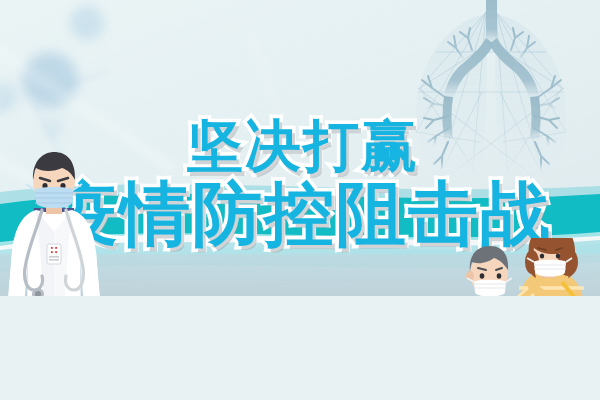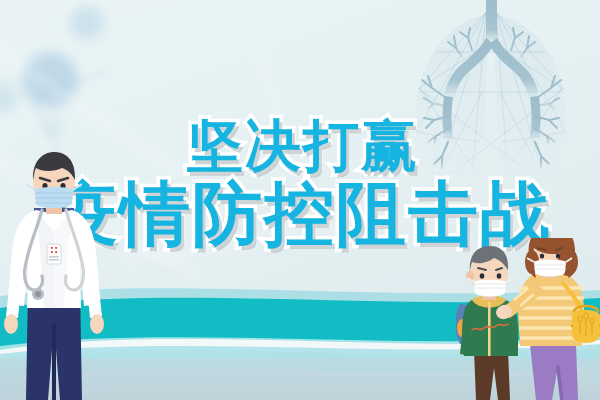--- a/index.html
+++ b/index.html
@@ -3,21 +3,21 @@
 <meta charset="utf-8">
 <title>COVID Prevention Poster</title>
 <style>
   html,body{margin:0;padding:0;}
   body{
     width:600px;height:400px;overflow:hidden;
     font-family:"DejaVu Sans","Liberation Sans",sans-serif;
     background:#e9f2f3;
   }
   #poster{
-    position:relative;width:600px;height:400px;overflow:hidden;
+    position:relative;width:600px;height:296px;overflow:hidden;
     background:linear-gradient(160deg,#eaf4f5 0%,#e6f1f3 35%,#e3eef1 60%,#dde9ec 100%);
   }
   .layer{position:absolute;top:0;left:0;width:600px;height:400px;}
 
   
   .mol{position:absolute;border-radius:50%;filter:blur(6px);opacity:.55;}
   .mol.m1{left:22px;top:52px;width:56px;height:56px;background:#9fc4de;}
   .mol.m2{left:70px;top:6px;width:34px;height:34px;background:#a9cde4;opacity:.45;}
   .mol.m3{left:-12px;top:82px;width:30px;height:30px;background:#b3d3e6;opacity:.4;}
   .mol.m4{left:44px;top:118px;width:20px;height:20px;background:#bcd8e8;opacity:.35;}

